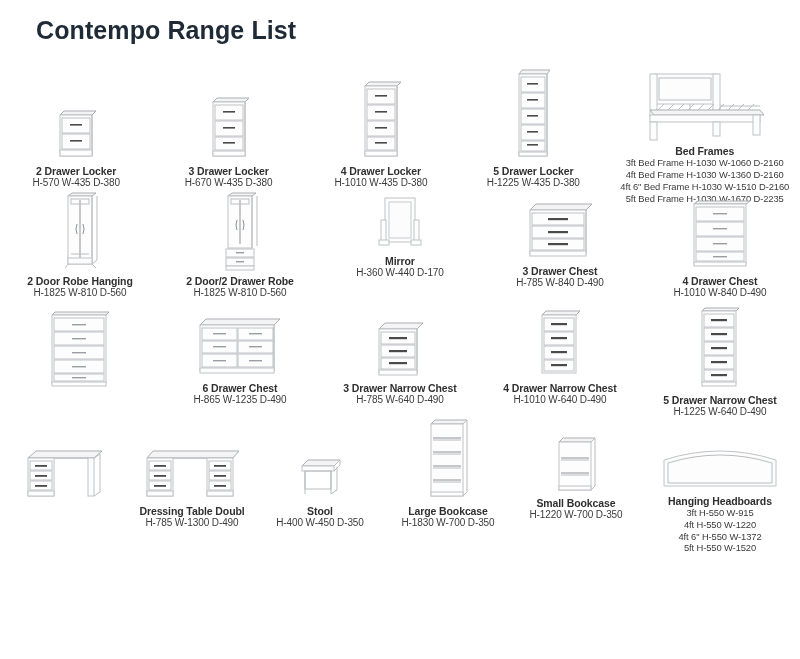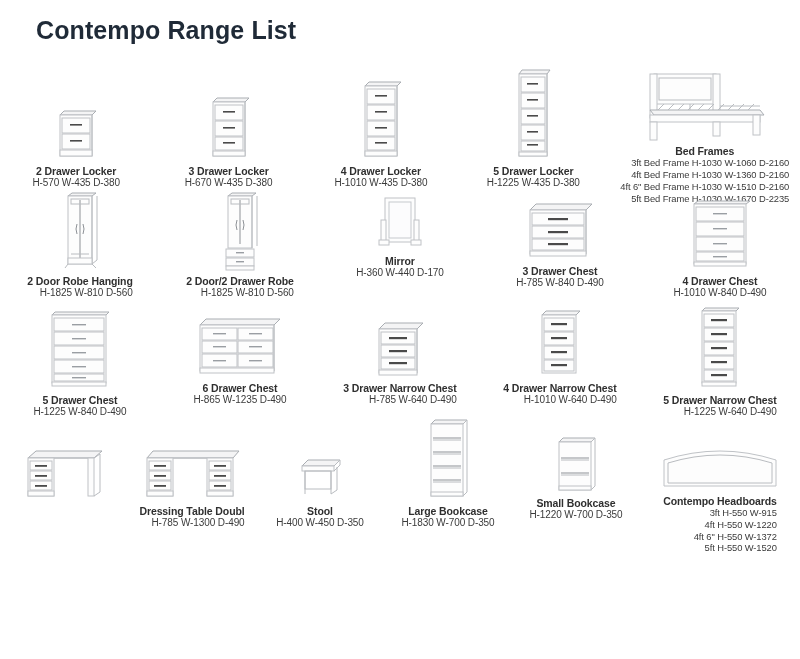--- a/index.html
+++ b/index.html
@@ -69,21 +69,20 @@
     color:#2f2f2f;
     white-space:nowrap;
     letter-spacing:-0.1px;
   }
   .pdim{
     font-size:10px;
     font-weight:400;
     color:#3a3a3a;
     white-space:nowrap;
     letter-spacing:-0.1px;
-    text-align:right;
   }
   .dimlist{margin-top:0px;}
   .dimlist .pdim{font-size:9.4px;line-height:1.25;}
 
   
   .r1 .art{height:92px;}
   .r2 .art{height:80px;}
   .r3 .art{height:82px;}
   .r4 .art{height:78px;}
 
@@ -364,24 +363,20 @@
             <rect class="face" x="14" y="51" width="50" height="13"></rect>
             <rect class="face" x="14" y="65" width="50" height="7"></rect>
             <rect class="hdl-lt" x="32" y="15" width="14" height="1.4"></rect>
             <rect class="hdl-lt" x="32" y="29" width="14" height="1.4"></rect>
             <rect class="hdl-lt" x="32" y="43" width="14" height="1.4"></rect>
             <rect class="hdl-lt" x="32" y="57" width="14" height="1.4"></rect>
             <rect class="hdl-lt" x="32" y="68" width="14" height="1.4"></rect>
             <rect class="face" x="12" y="73" width="54" height="4"></rect>
           </svg>
         </div>
-        <div class="caption">
-          <div class="pname">5 Drawer Chest</div>
-          <div class="pdim">H-1225 W-840 D-490</div>
-        </div>
       </div>
 
       <div class="cell drop-mid">
         <div class="art">
           <svg width="96" height="66" viewBox="0 0 96 66">
             <polygon class="top" points="8,12 82,12 88,6 14,6"></polygon>
             <rect class="face" x="8" y="12" width="74" height="46"></rect>
             <line class="ln" x1="82" y1="12" x2="82" y2="58"></line>
             <rect class="face" x="10" y="15" width="35" height="12"></rect>
             <rect class="face" x="46" y="15" width="35" height="12"></rect>
@@ -600,21 +595,21 @@
       </div>
 
       <div class="cell wide drop-mid">
         <div class="art">
           <svg width="124" height="50" viewBox="0 0 124 50">
             <path class="face" d="M6 44 L6 18 Q62 0 118 18 L118 44 Z"></path>
             <path class="ln" d="M10 41 L10 21 Q62 5 114 21 L114 41 Z"></path>
           </svg>
         </div>
         <div class="caption">
-          <div class="pname">Contempo Headboards</div>
+          <div class="pname">Hanging Headboards</div>
           <div class="dimlist">
             <div class="pdim">3ft H-550 W-915</div>
             <div class="pdim">4ft H-550 W-1220</div>
             <div class="pdim">4ft 6" H-550 W-1372</div>
             <div class="pdim">5ft H-550 W-1520</div>
           </div>
         </div>
       </div>
 
     </div>

